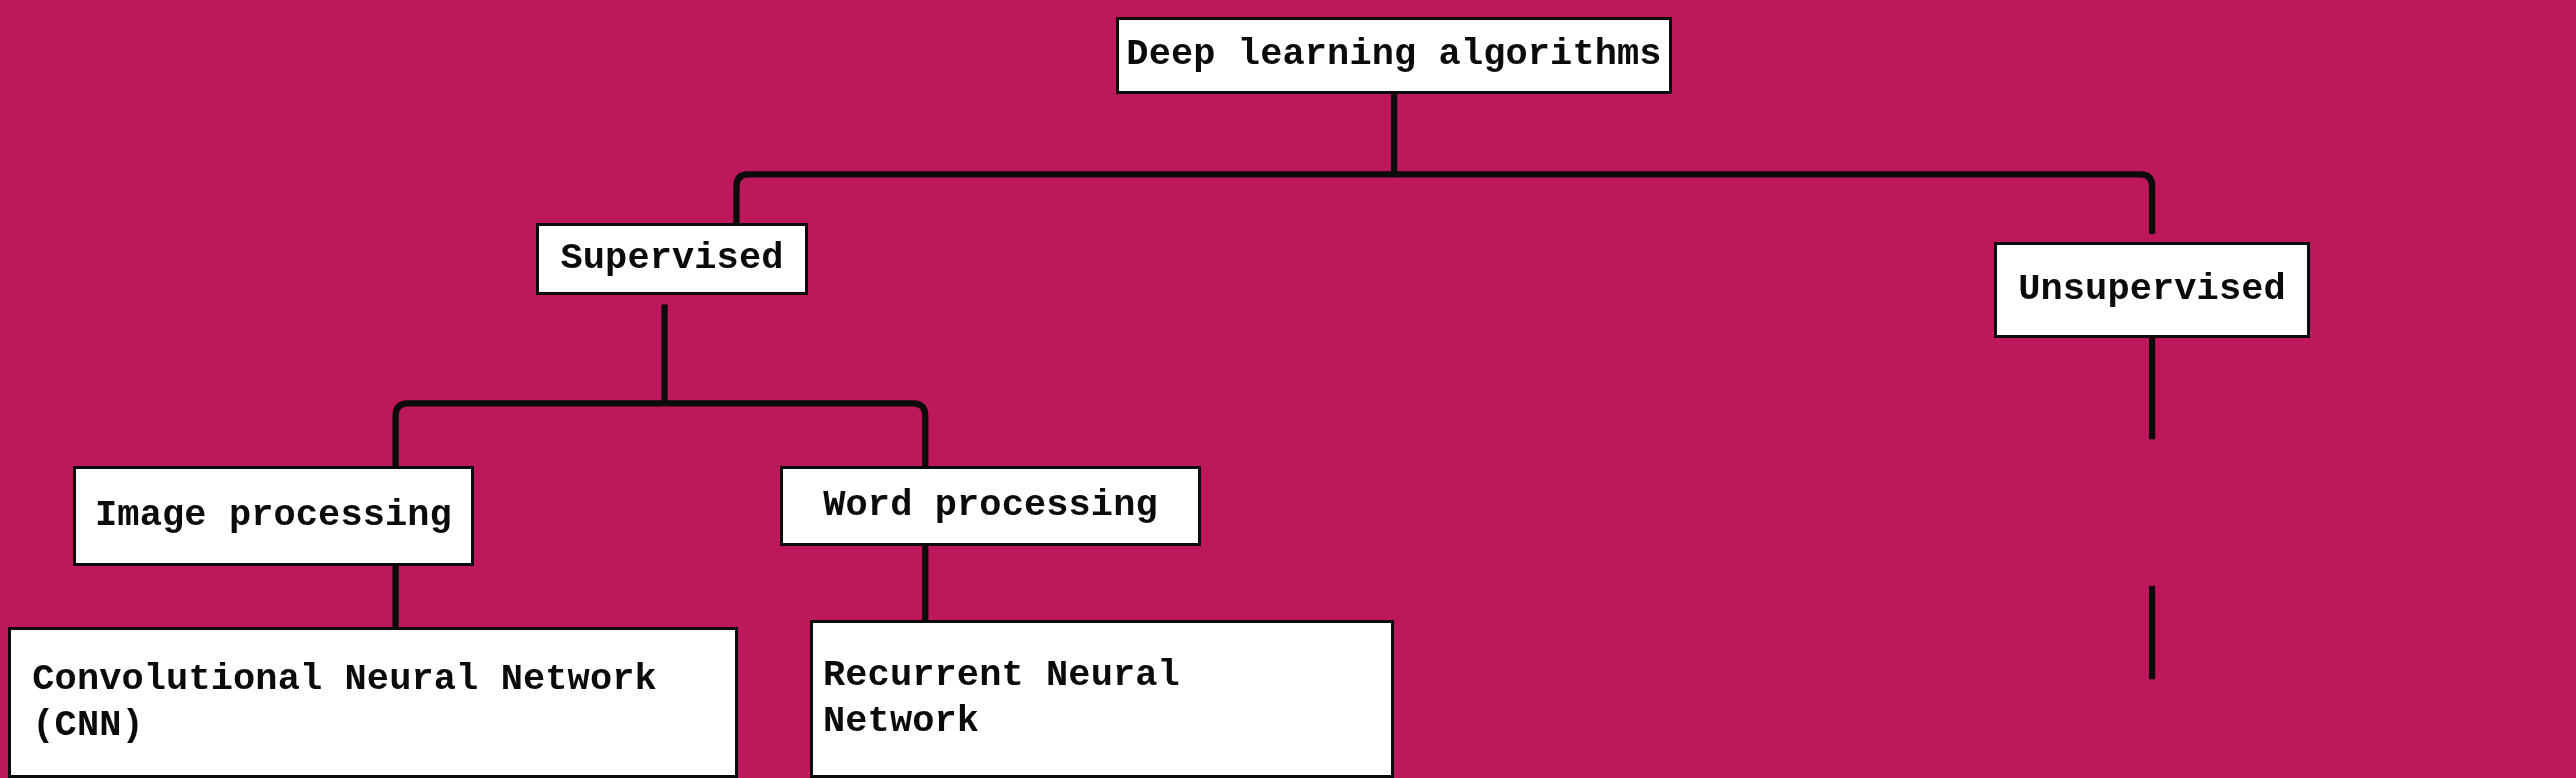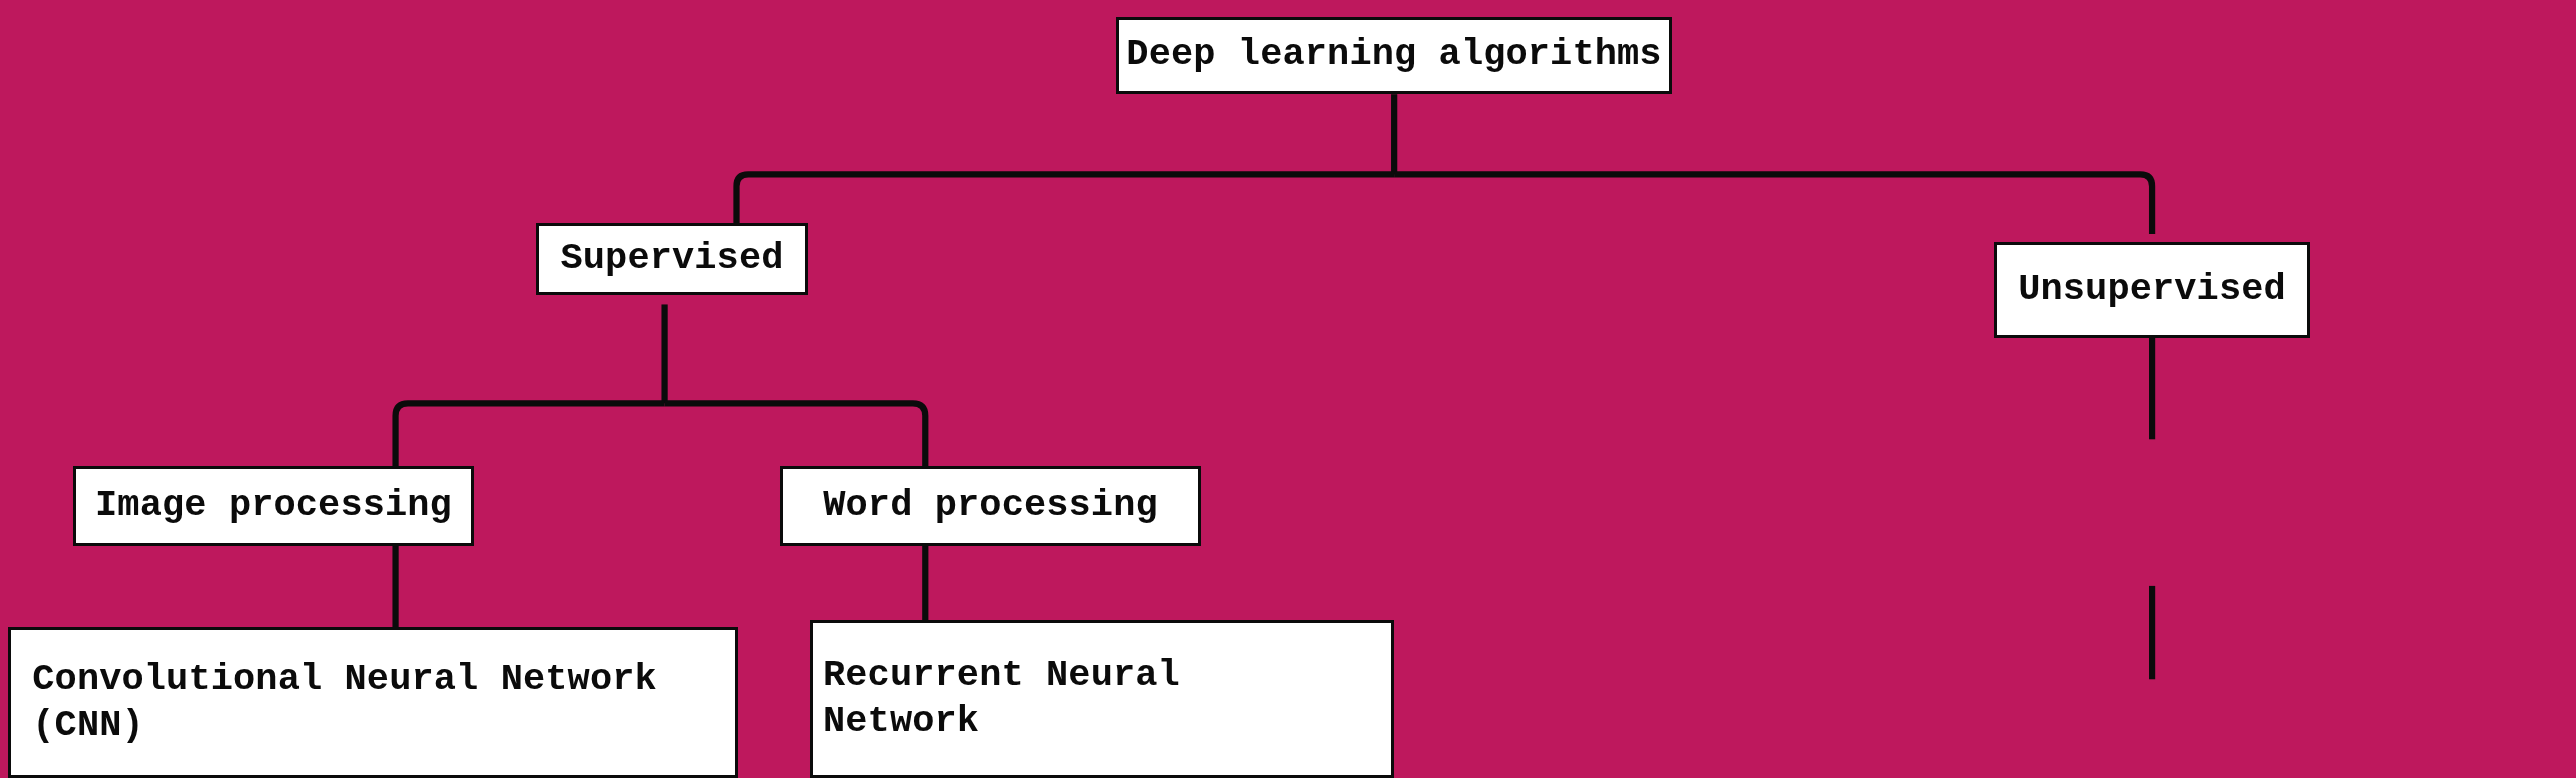--- a/index.html
+++ b/index.html
@@ -86,21 +86,21 @@
   </div>
 
   <div class="node align-center" style="left:536px; top:223px; width:272px; height:72px;">
     <span class="node-label">Supervised</span>
   </div>
 
   <div class="node align-center" style="left:1994px; top:234px; width:316px; height:96px;margin-top:8px;">
     <span class="node-label">Unsupervised</span>
   </div>
 
-  <div class="node align-center" style="left:73px; top:466px; width:401px; height:80px;">
+  <div class="node align-center" style="left:73px; top:466px; width:401px; height:100px;">
     <span class="node-label">Image processing</span>
   </div>
 
   <div class="node align-center" style="left:780px; top:466px; width:421px; height:80px;">
     <span class="node-label">Word processing</span>
   </div>
 
 
   <div class="node align-left pad-left" style="left:8.3px; top:627px; width:730px; height:151px;">
     <span class="node-label">Convolutional  Neural Network

